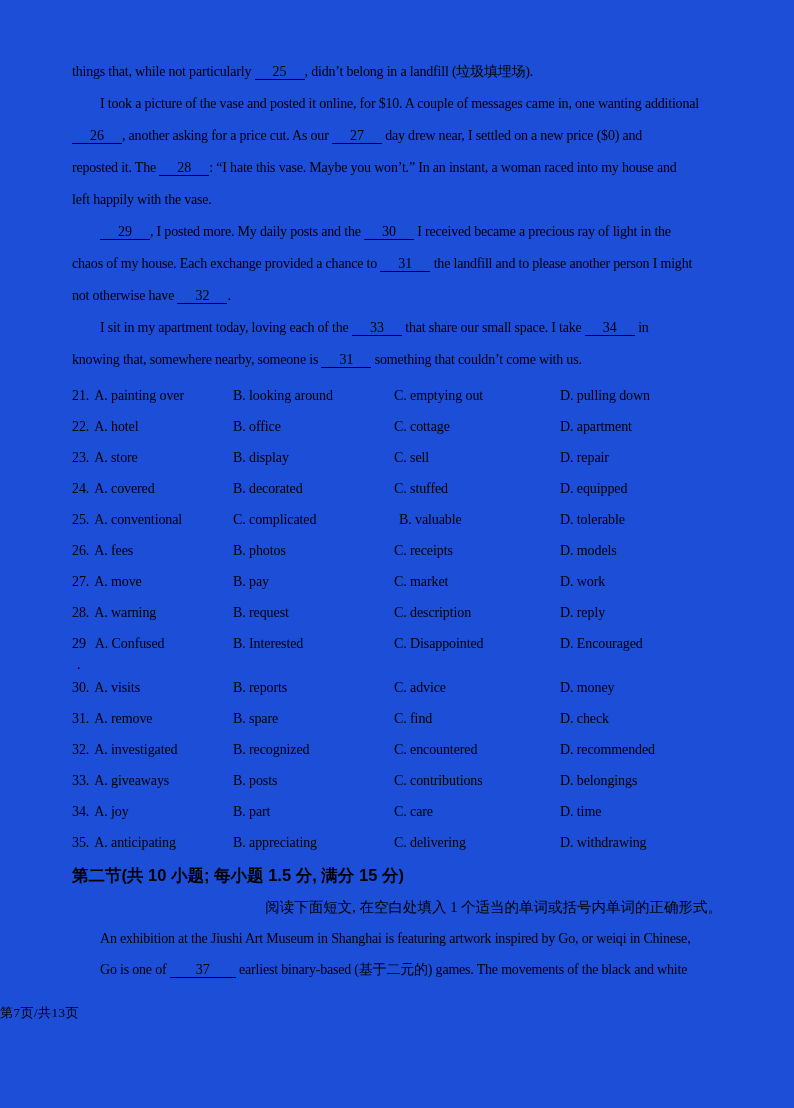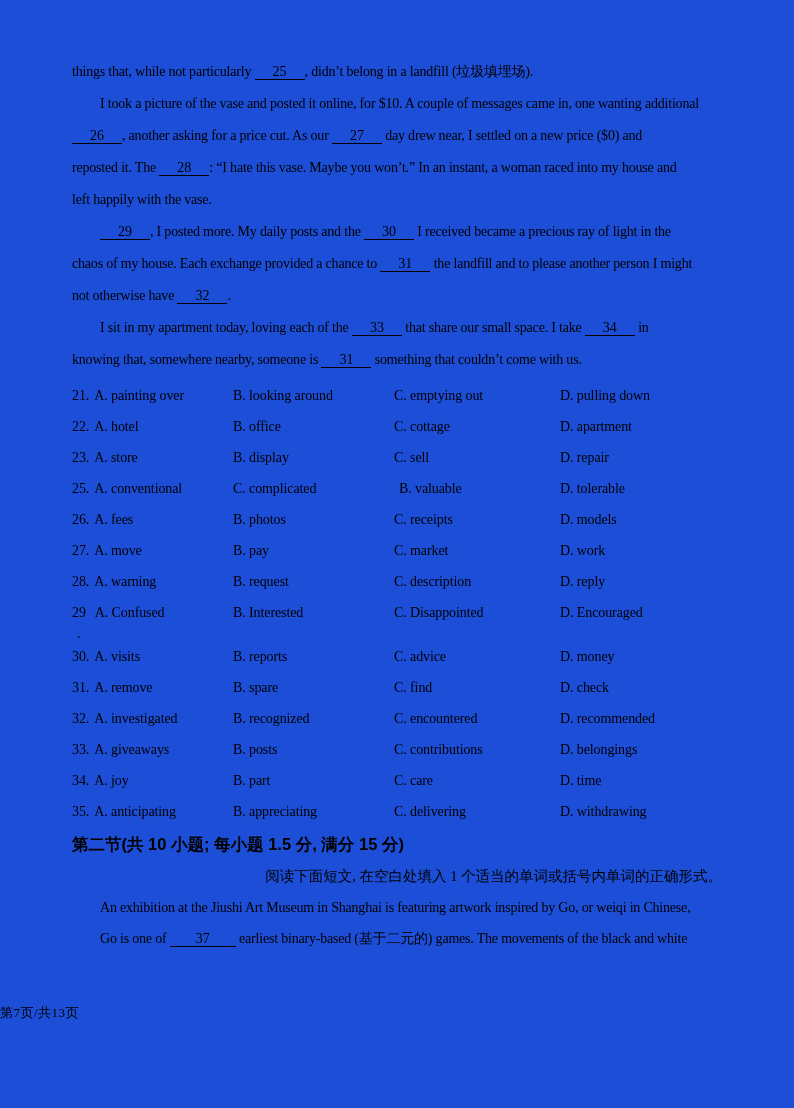--- a/index.html
+++ b/index.html
@@ -113,20 +113,26 @@
           <div class="qcell c3"><span>C. cottage</span></div>
           <div class="qcell c4"><span>D. apartment</span></div>
         </div>
         <div class="qrow">
           <div class="qcell c1"><span class="qno">23.</span><span>A. store</span></div>
           <div class="qcell c2"><span>B. display</span></div>
           <div class="qcell c3"><span>C. sell</span></div>
           <div class="qcell c4"><span>D. repair</span></div>
         </div>
         <div class="qrow">
+          <div class="qcell c1"><span class="qno">24.</span><span>A. covered</span></div>
+          <div class="qcell c2"><span>B. decorated</span></div>
+          <div class="qcell c3"><span>C. stuffed</span></div>
+          <div class="qcell c4"><span>D. equipped</span></div>
+        </div>
+        <div class="qrow">
           <div class="qcell c1"><span class="qno">25.</span><span>A. conventional</span></div>
           <div class="qcell c3"><span>C. complicated</span></div>
           <div class="qcell c2"><span>B. valuable</span></div>
           <div class="qcell c4"><span>D. tolerable</span></div>
         </div>
         <div class="qrow">
           <div class="qcell c1"><span class="qno">26.</span><span>A. fees</span></div>
           <div class="qcell c2"><span>B. photos</span></div>
           <div class="qcell c3"><span>C. receipts</span></div>
           <div class="qcell c4"><span>D. models</span></div>

